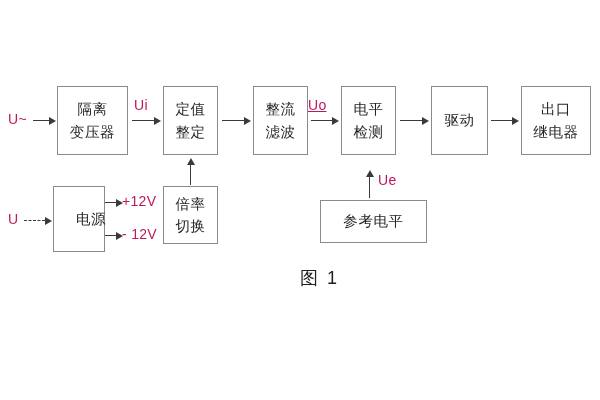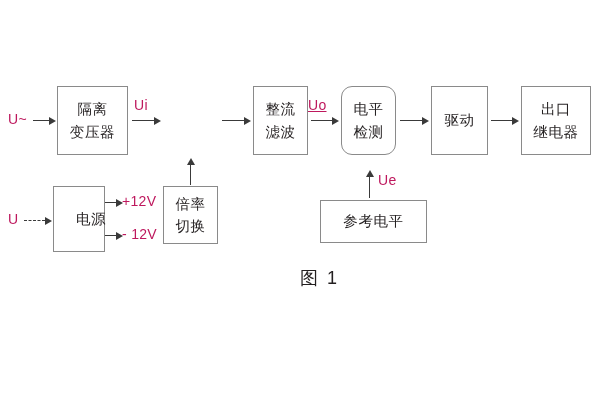--- a/index.html
+++ b/index.html
@@ -124,38 +124,42 @@
     <span class="ln">隔离</span>
     <span class="ln">变压器</span>
   </div>
 
   <div class="lbl" style="left:134px; top:98px;">Ui</div>
   <div class="arrow-h" style="left:132px; top:116px; width:29px;">
     <div class="shaft"></div>
       <div class="head"></div>
   </div>
 
+  <div class="blk" style="left:163px; top:86px; width:55px; height:69px;">
+    <span class="ln">定值</span>
+    <span class="ln">整定</span>
+  </div>
 
   <div class="arrow-h" style="left:222px; top:116px; width:29px;">
     <div class="shaft"></div>
       <div class="head"></div>
   </div>
 
   <div class="blk" style="left:253px; top:86px; width:55px; height:69px;">
     <span class="ln">整流</span>
     <span class="ln">滤波</span>
   </div>
 
   <div class="lbl" style="left:308px; top:98px;text-decoration:underline;">Uo</div>
   <div class="arrow-h" style="left:311px; top:116px; width:28px;">
     <div class="shaft"></div>
       <div class="head"></div>
   </div>
 
-  <div class="blk" style="left:341px; top:86px; width:55px; height:69px;border-radius:11px;">
+  <div class="blk" style="left:341px; top:86px; width:55px; height:69px;">
     <span class="ln">电平</span>
     <span class="ln">检测</span>
   </div>
 
   <div class="arrow-h" style="left:400px; top:116px; width:29px;">
     <div class="shaft"></div>
       <div class="head"></div>
   </div>
 
   <div class="blk" style="left:431px; top:86px; width:57px; height:69px;">

